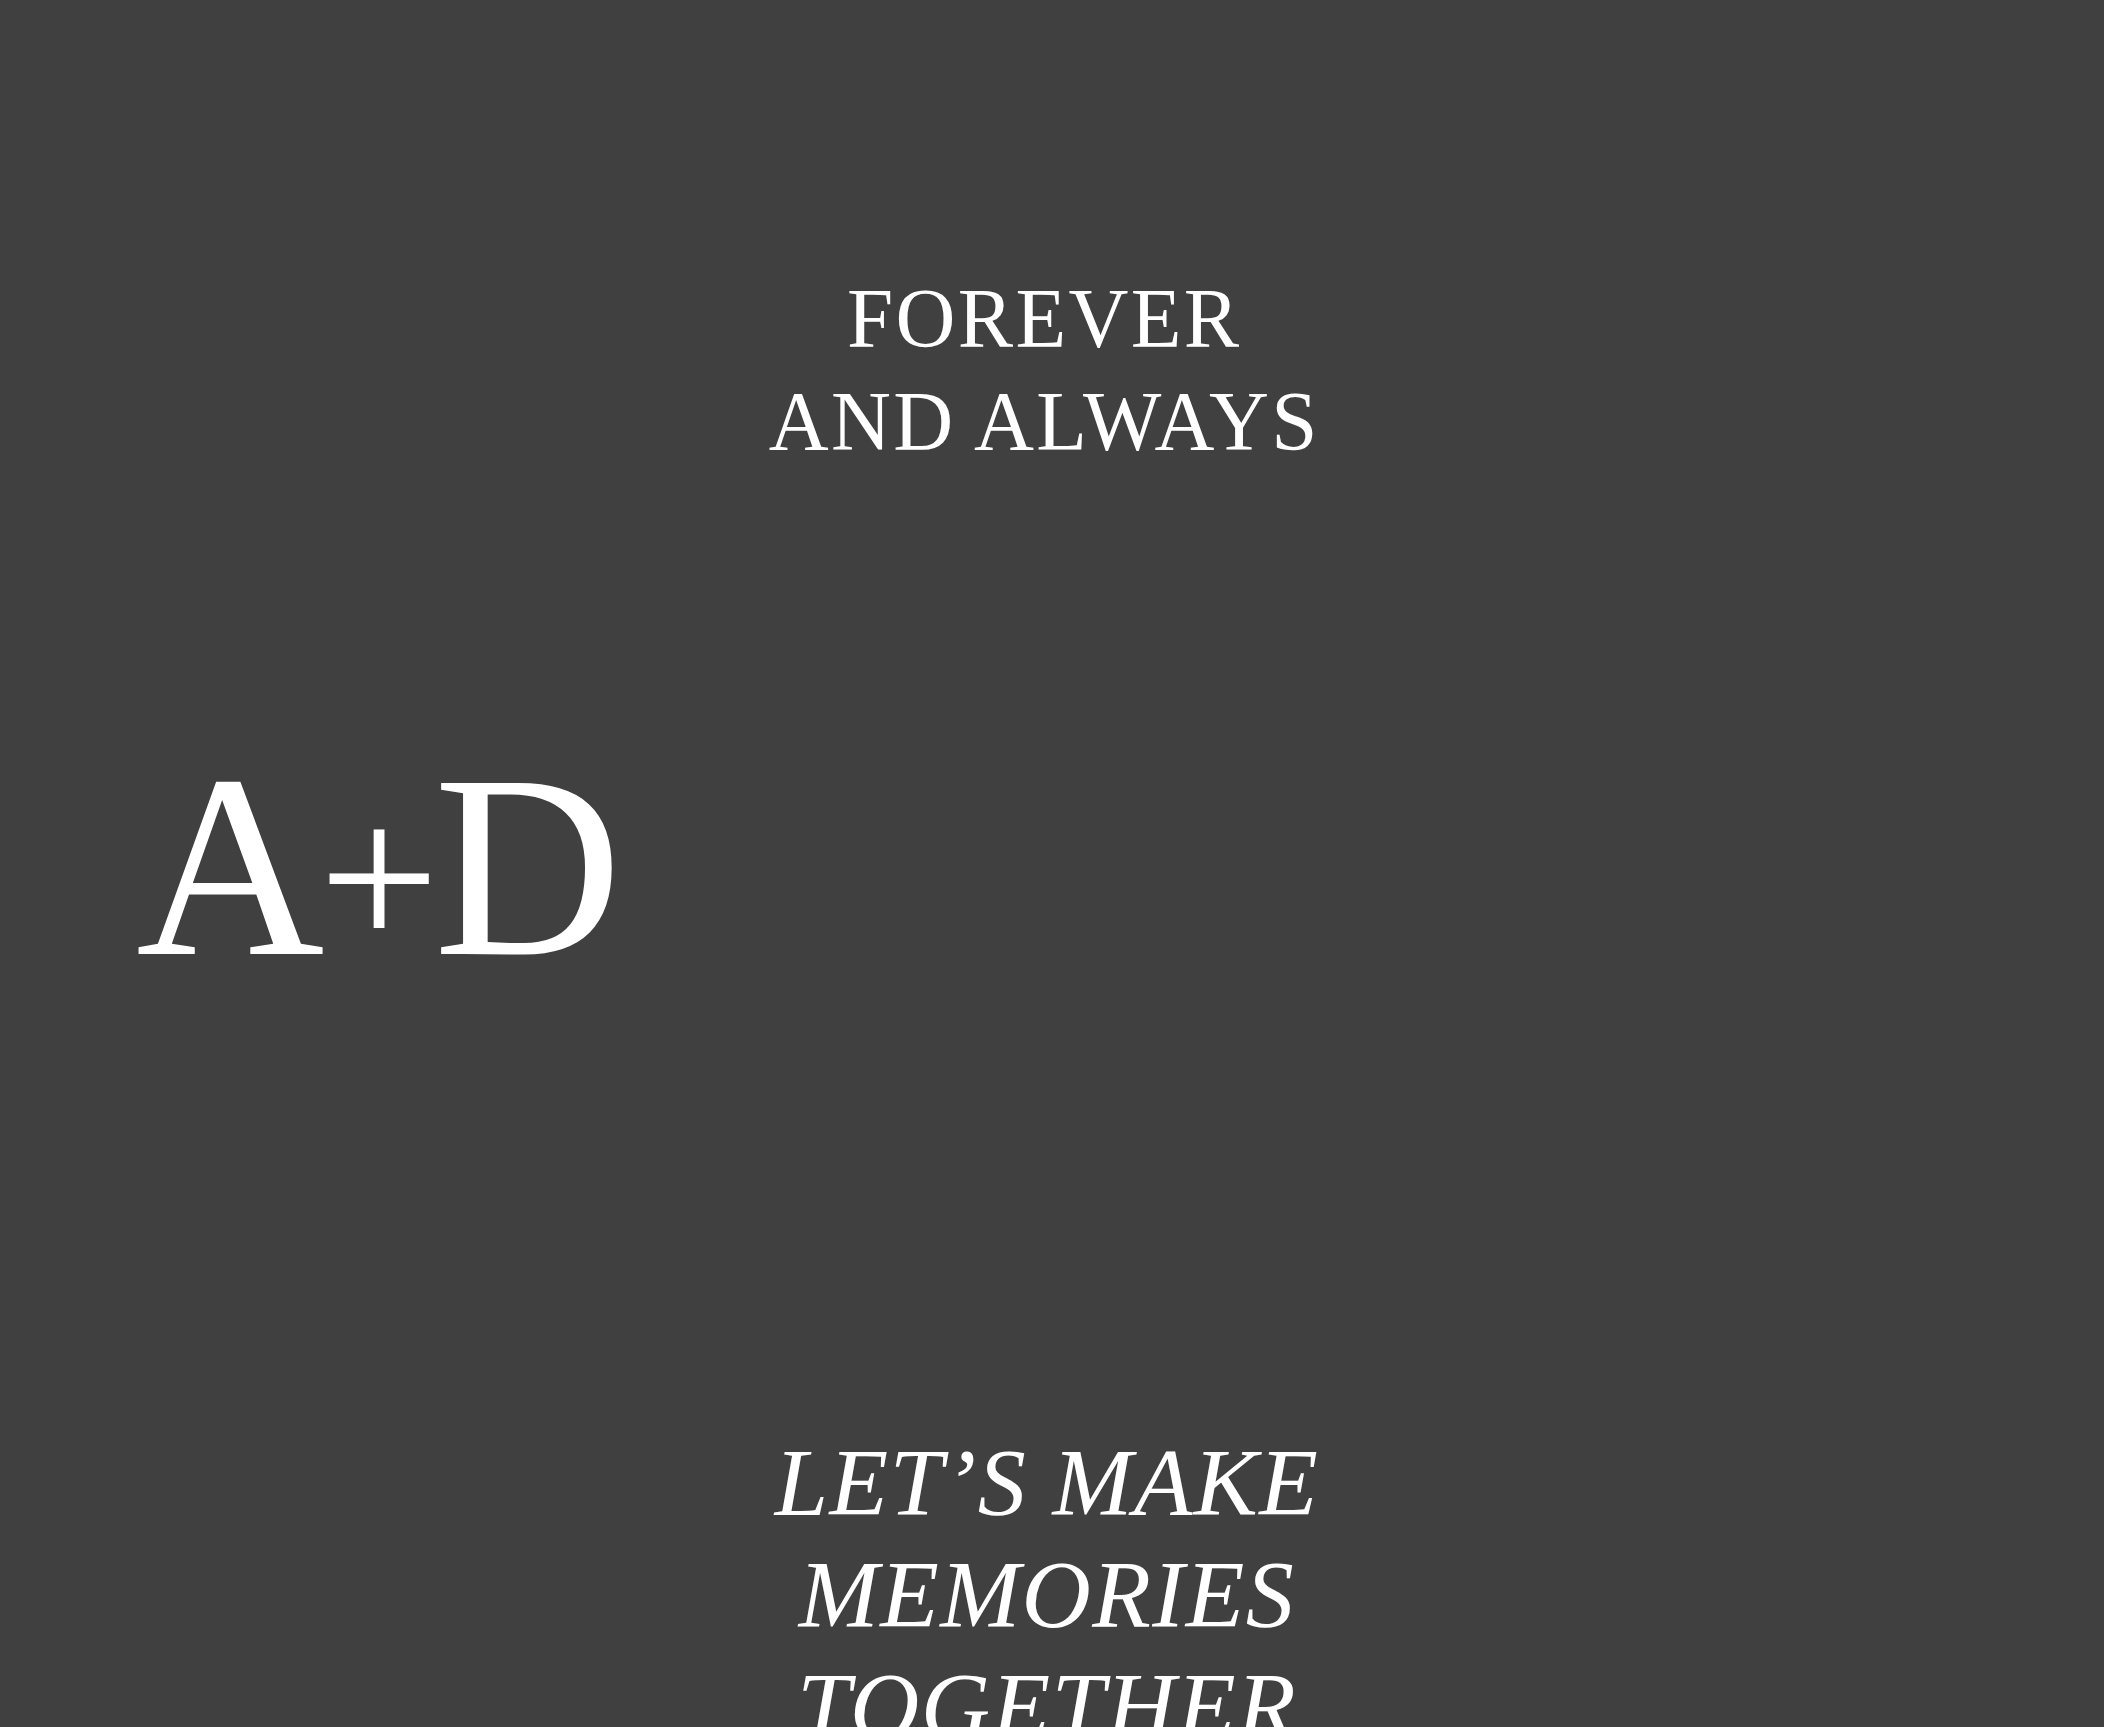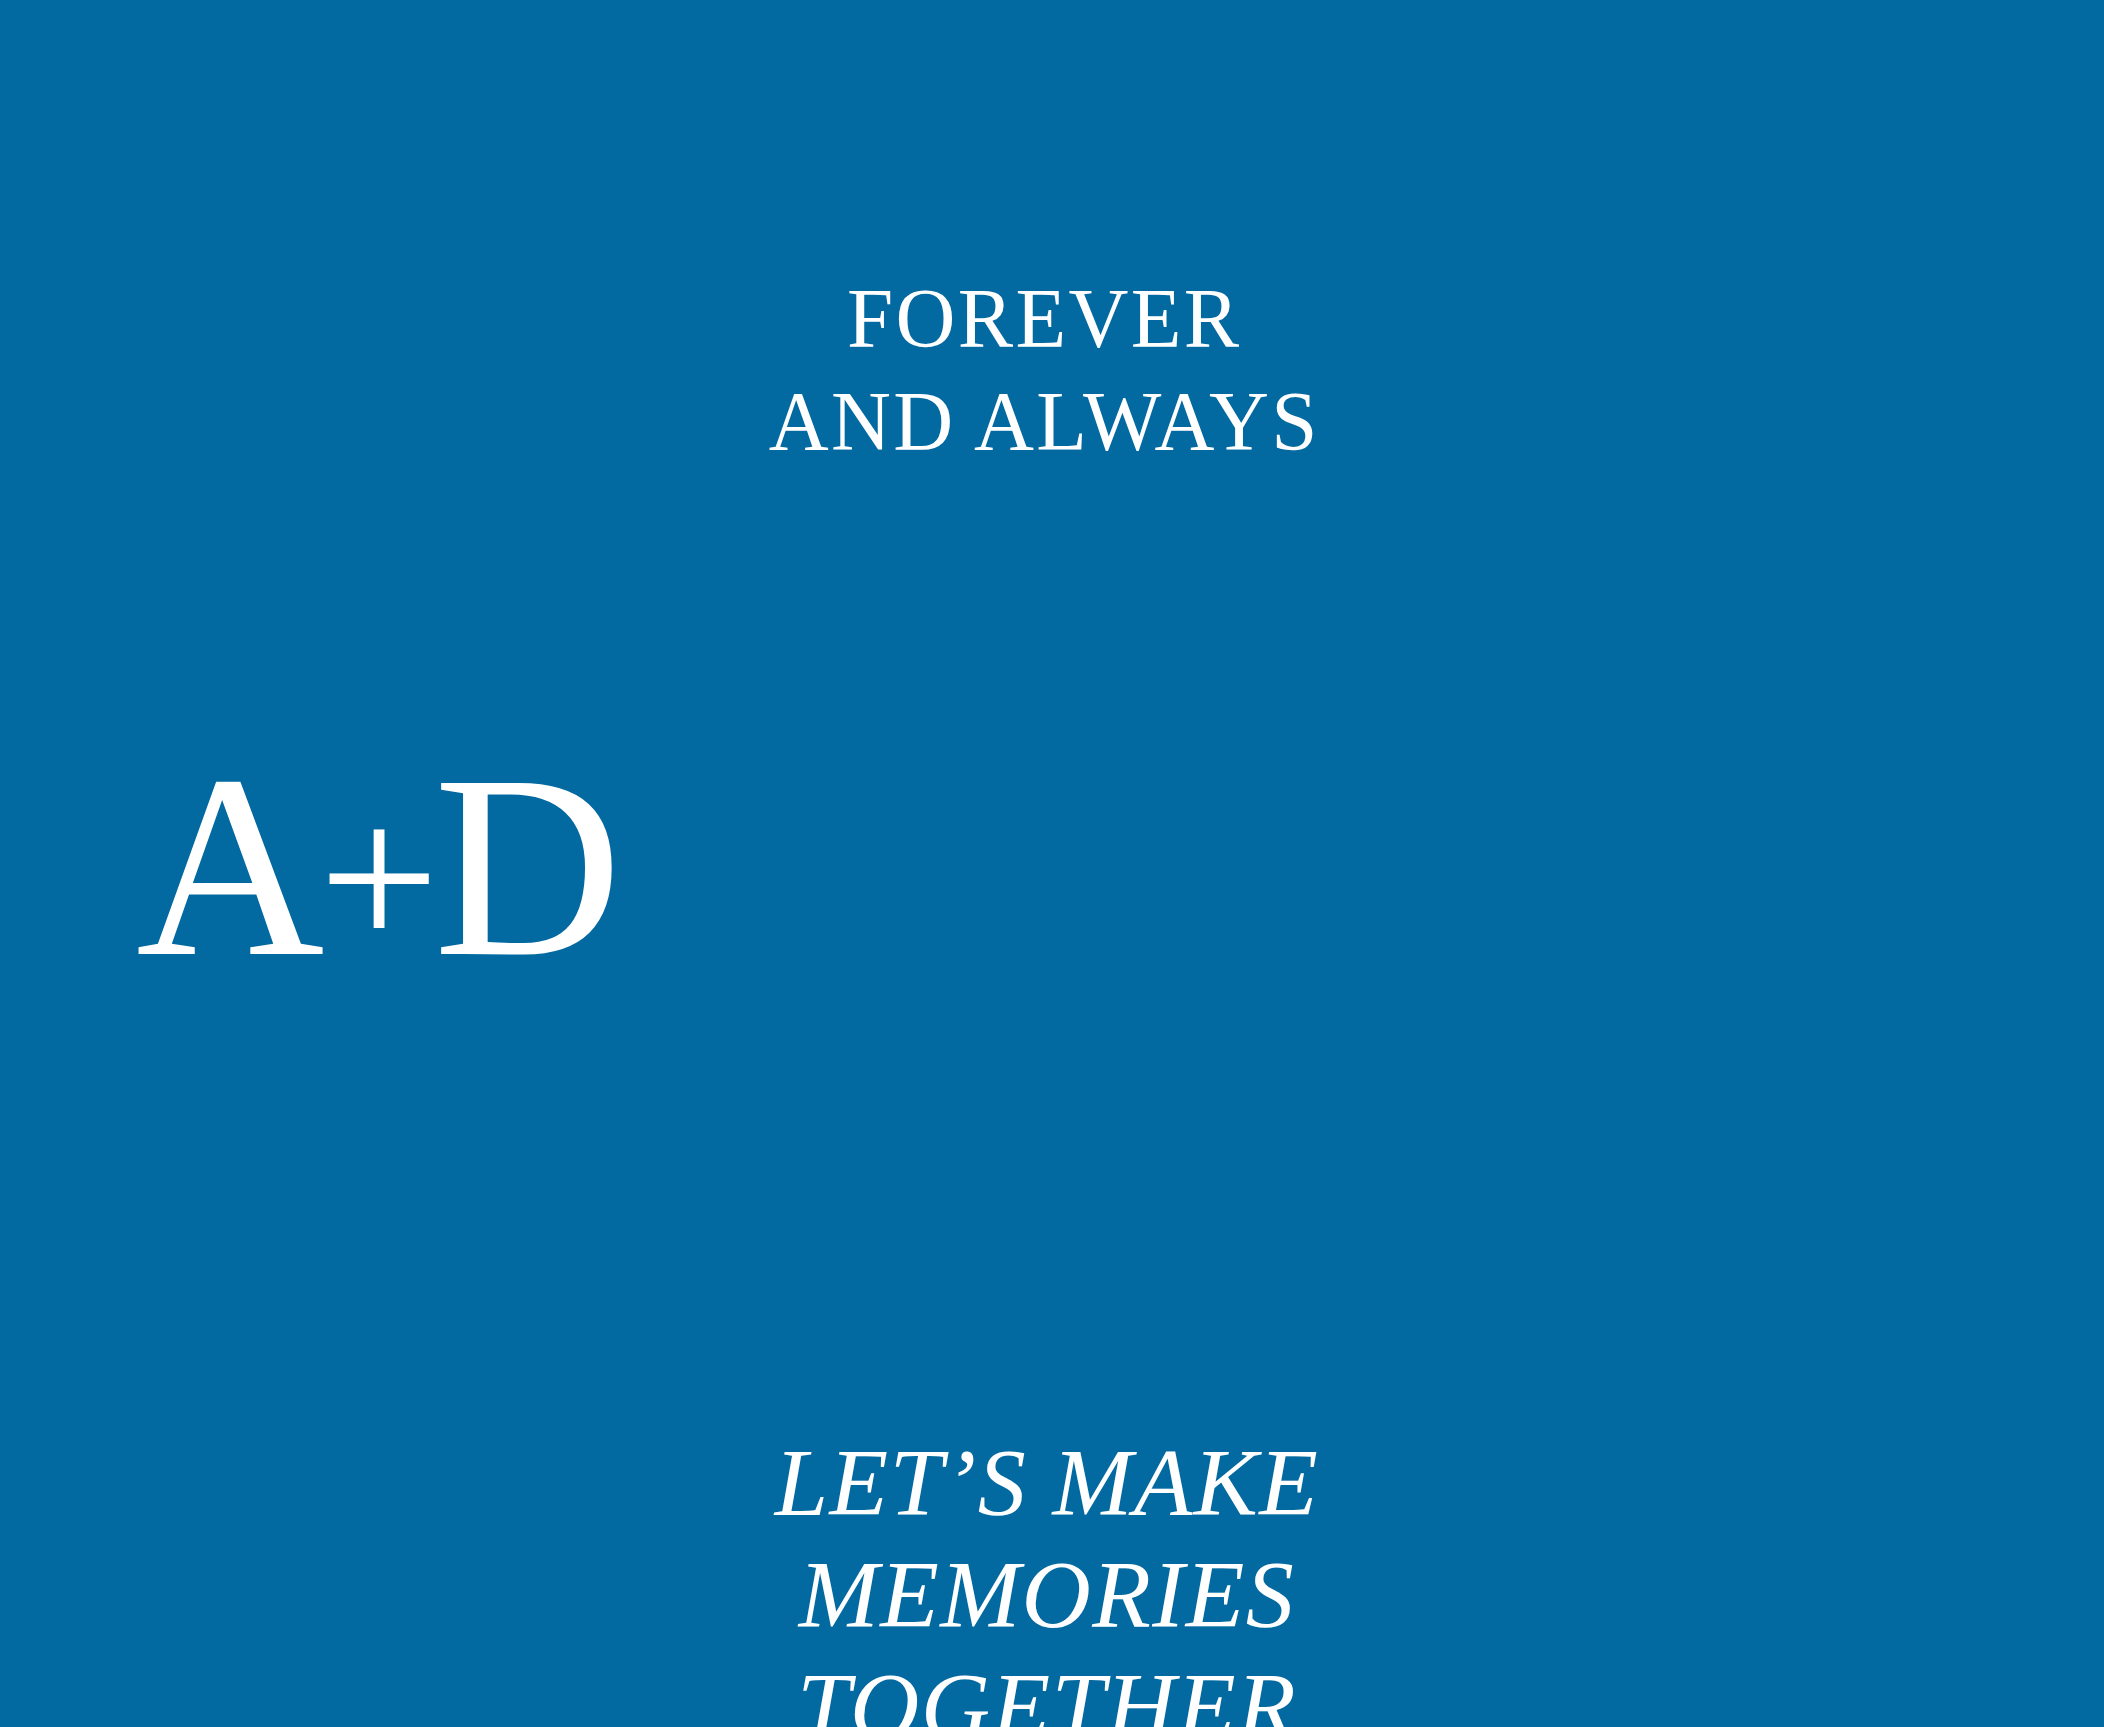--- a/index.html
+++ b/index.html
@@ -95,21 +95,21 @@
     margin-left: 0;
   }
   .center-shift {
     position: relative;
     left: -5.5px;
   }
 </style>
 </head>
 <body style="background: rgb(219, 58, 56);">
 
-<div id="poster" style="background: #0369a1; width: 2105px; height: 1727px;">
+<div id="poster" style="background: #404040; width: 2105px; height: 1727px;">
 
   <div class="headline-block center-shift">
     <span class="headline-line l1" style="color: rgb(255, 255, 255);">FOREVER</span>
     <span class="headline-line l2" style="color: rgb(255, 255, 255);">AND ALWAYS</span>
   </div>
 
   <div class="monogram" style="color: rgb(255, 255, 255);">
     <span class="mono-glyph">A</span><span class="mono-plus">+</span><span class="mono-glyph">D</span>
   </div>
 

